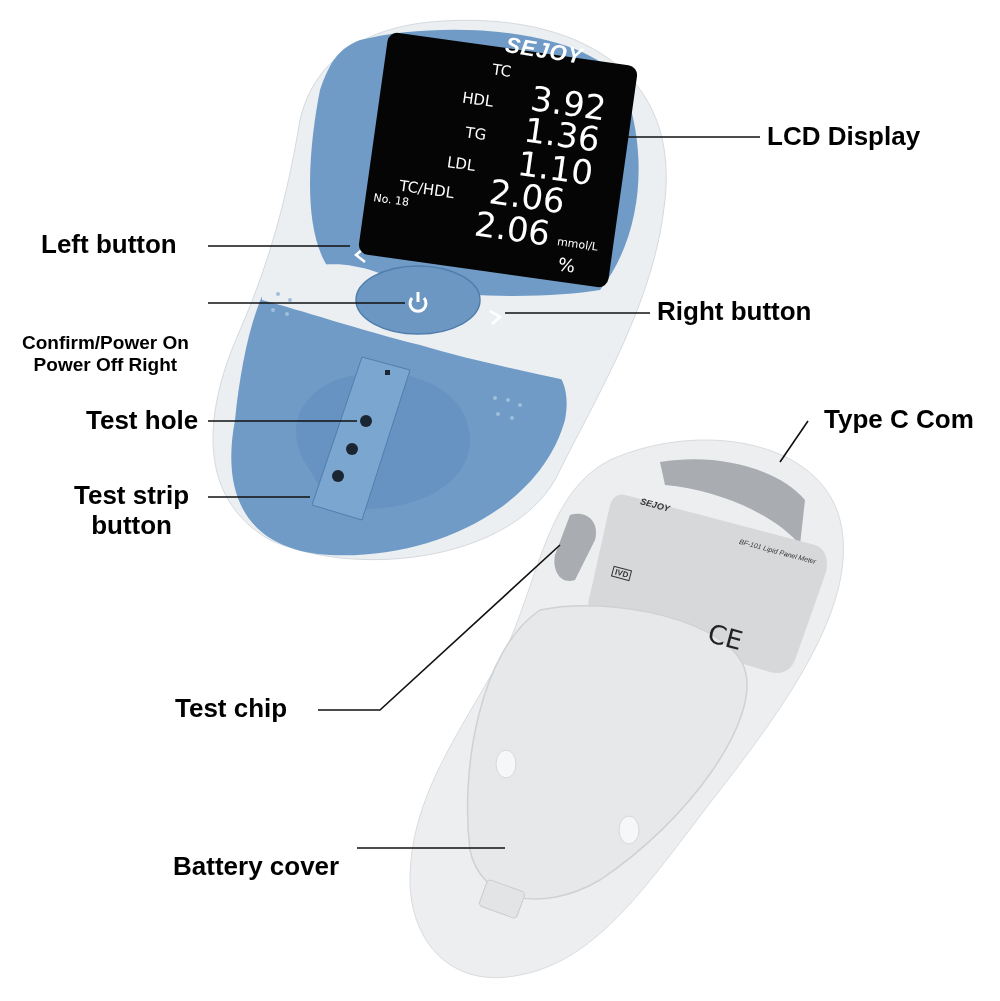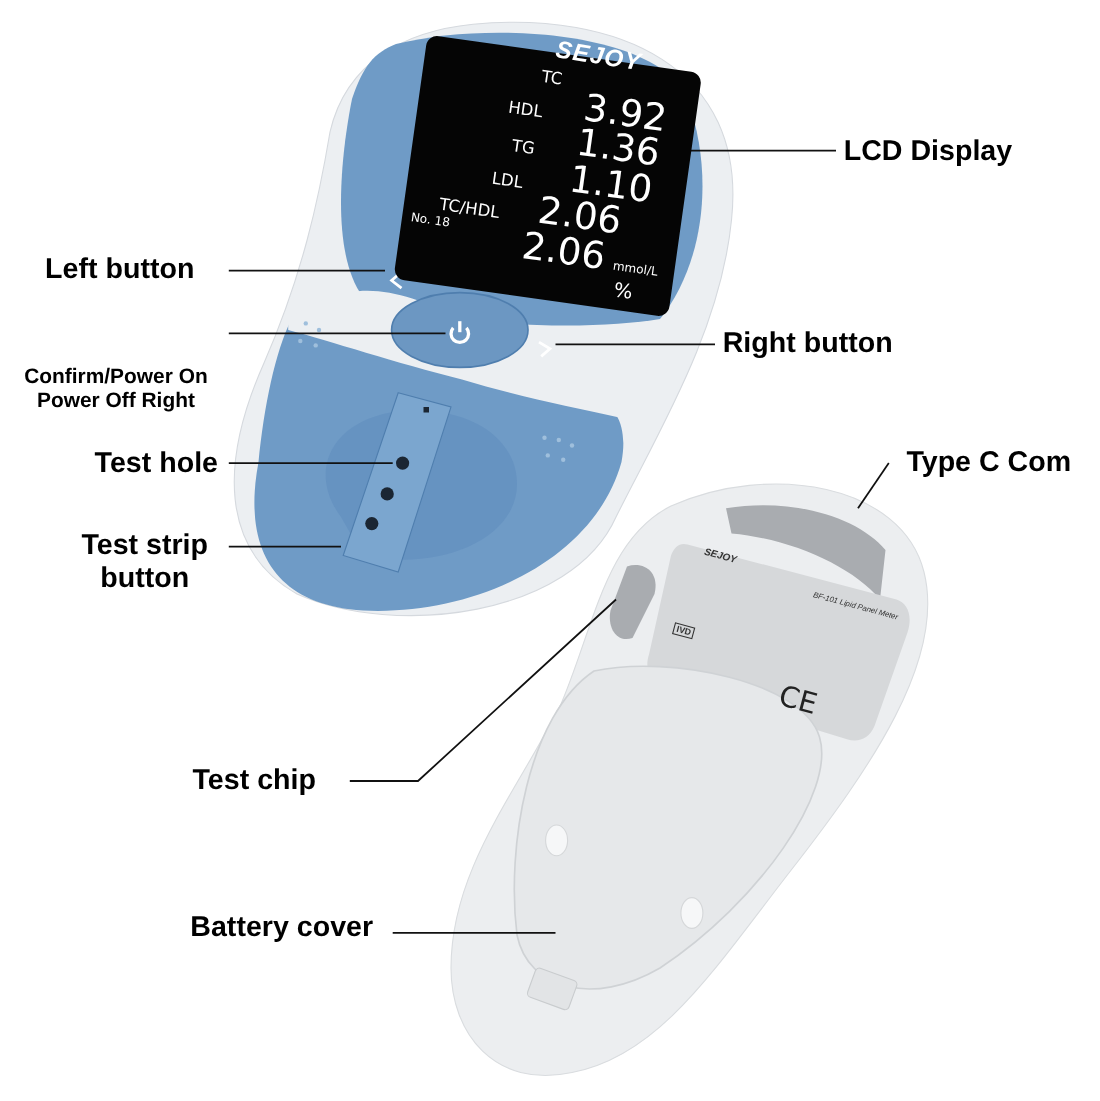--- a/index.html
+++ b/index.html
@@ -114,13 +114,13 @@
   <div>Power Off Right</div>
 </div>
 <div class="label" style="left:657px;top:297px;">Right button</div>
 <div class="label" style="left:86px;top:406px;">Test hole</div>
 <div class="label ctr" style="left:74px;top:481px;">
   <div>Test strip</div>
   <div>button</div>
 </div>
 <div class="label" style="left:812px;top:405px;margin-left:12px;">Type C Com</div>
 <div class="label" style="left:175px;top:694px;">Test chip</div>
-<div class="label" style="left:173px;top:828px;">Battery cover</div>
+<div class="label" style="left:173px;top:852px;">Battery cover</div>
 
 </body></html>

